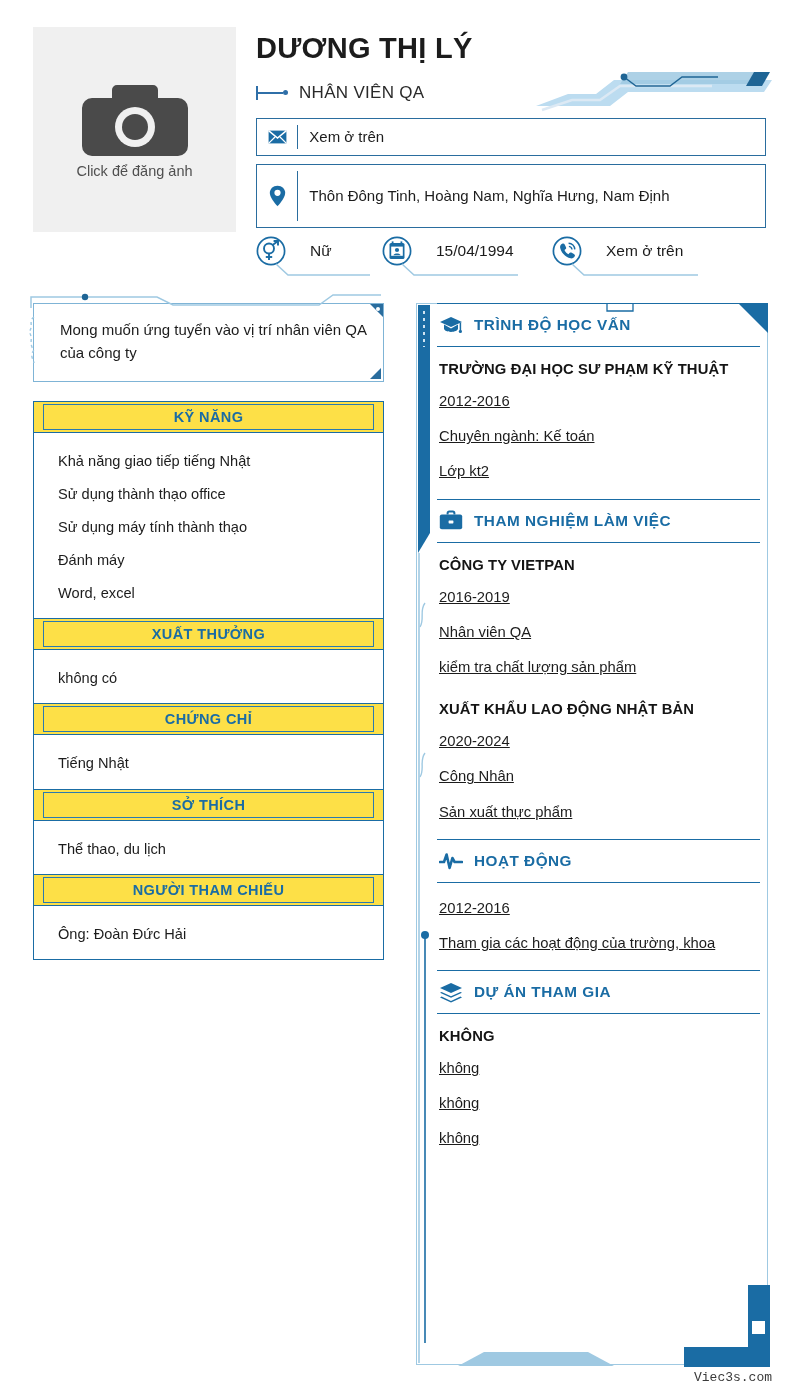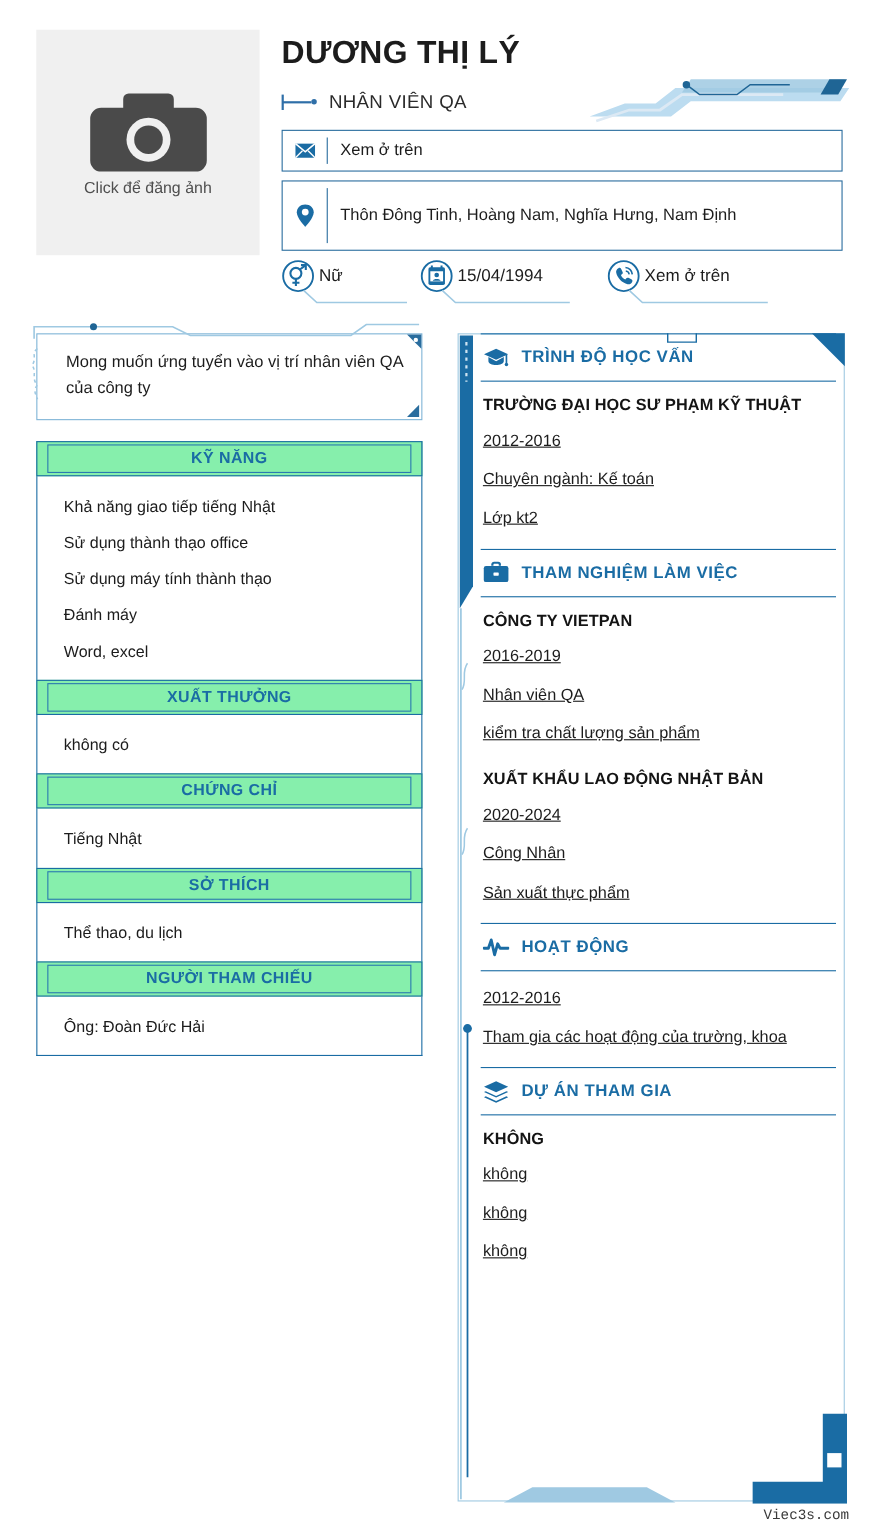--- a/index.html
+++ b/index.html
@@ -56,21 +56,21 @@
   .cb-email { top: 118px; height: 38px; }
   .cb-addr  { top: 164px; height: 64px; }
   .cb-ico {
     width: 40px; display:flex; align-items:center; justify-content:center;
     flex: 0 0 40px;
   }
   .cb-sep { width: 1.3px; background: #2a6d9e; margin: 6px 0; }
   .cb-text { flex: 1; display:flex; align-items:center; padding-left: 11px; font-size: 15px; line-height: 1.42; }
 
   .meta-row { position: absolute; left: 256px; top: 236px; width: 520px; height: 48px; }
-  .meta-item { position: absolute; display:flex; align-items:center; gap: 4px; }
+  .meta-item { position: absolute; display:flex; align-items:center; gap: 24px; }
   .meta-text { font-size: 15.5px; color: #1c1c1c; }
   .meta-underline { position:absolute; height:14px; }
 
   
   .left-col { position: absolute; left: 33px; top: 303px; width: 351px; }
 
   .objective {
     position: relative;
     border: 1.2px solid #7fb4d6;
     padding: 14px 16px 16px 26px;
@@ -92,21 +92,21 @@
   .skillblock {
     margin-top: 19px;
     border: 1.3px solid #1a6ca4;
     border-top: none;
   }
   .sec-head {
     border: 1.3px solid #1a6ca4;
     margin: 0 -1.3px;
     height: 32px;
     display: flex; align-items: center; justify-content: center;
-    background: #86efac;
+    background: #fde047;
   }
   .sec-head .hd-inner {
     border: 1.1px solid #2a7ab0;
     width: calc(100% - 18px); height: 26px;
     display:flex; align-items:center; justify-content:center;
   }
   .sec-title {
     font-size: 14.5px; font-weight: bold; color: #1a6ca4; letter-spacing: .4px;
   }
   .sec-body { padding: 12px 0 8px 24px; }

